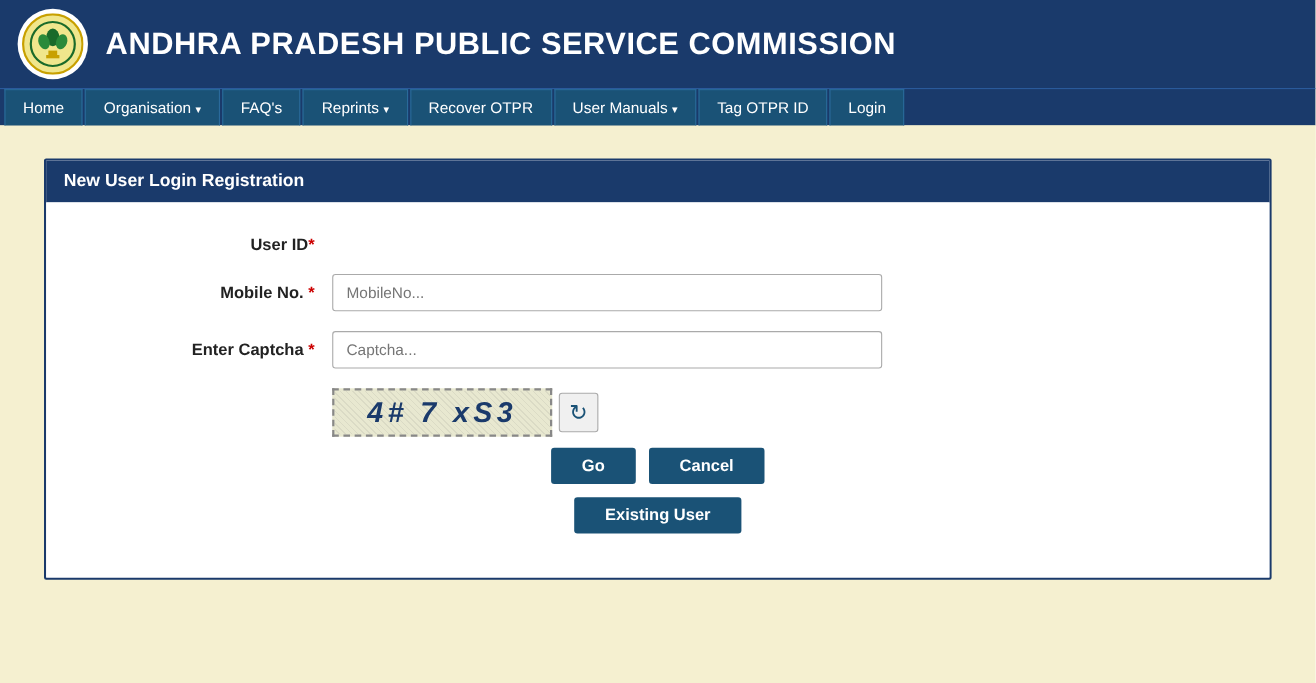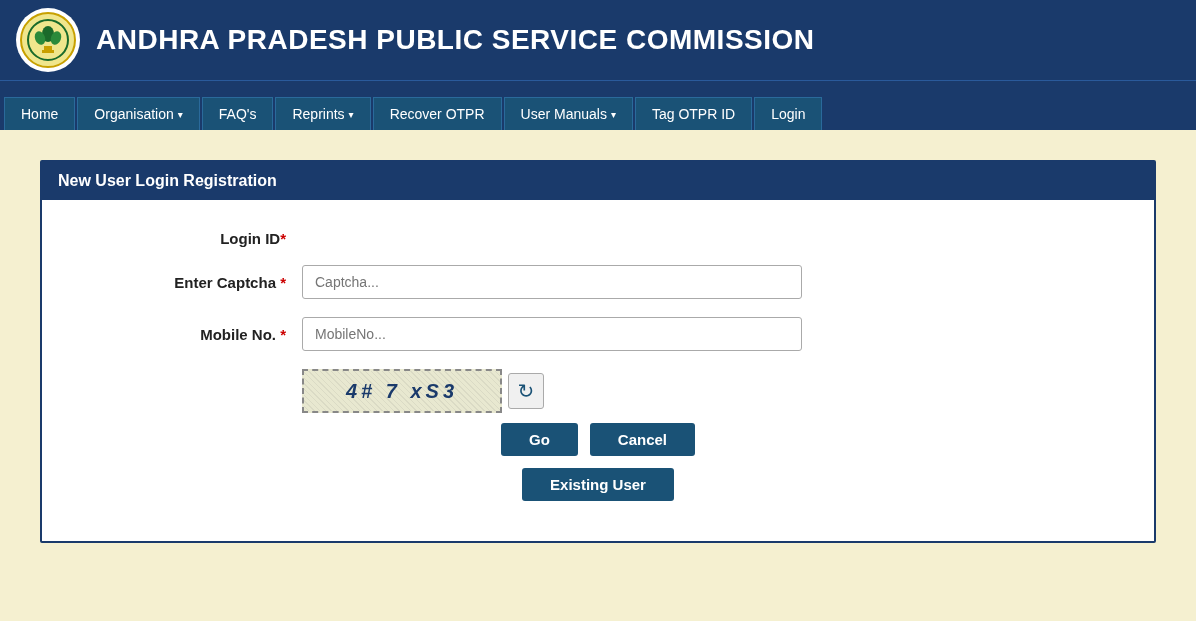--- a/index.html
+++ b/index.html
@@ -51,25 +51,24 @@
     .nav-item {
       color: #ffffff;
       background-color: #1a5276;
       padding: 8px 16px;
       font-size: 14px;
       font-weight: 500;
       cursor: pointer;
       border: 1px solid #2a6a9b;
       border-bottom: none;
       display: flex;
-      align-items: center;
+      align-items: flex-end;
       gap: 4px;
       white-space: nowrap;
       user-select: none;
-      margin-top: 16px;
     }
     .nav-item .arrow {
       font-size: 10px;
     }
 
     
     .spacer {
       height: 30px;
       background-color: #f5f0d0;
     }
@@ -132,21 +131,21 @@
       flex-shrink: 0;
     }
     .captcha-box {
       width: 200px;
       height: 44px;
       background: #e8e8d0;
       border: 2px dashed #888;
       display: flex;
       align-items: center;
       justify-content: center;
-      font-size: 20px;
+      font-size: 26px;
       font-weight: bold;
       font-style: italic;
       color: #1a3a6b;
       letter-spacing: 4px;
       position: relative;
       overflow: hidden;
       flex-shrink: 0;
     }
     .captcha-box::before {
       content: '';
@@ -263,36 +262,36 @@
   </nav>
 
 <div class="spacer"></div>
 
 <div class="form-card">
   <div class="form-card-header">New User Login Registration</div>
   <div class="form-card-body">
 
     <div class="form-row">
       <div class="form-label">
-        <span>Login ID</span><span class="required">*</span>
+        <span>User ID</span><span class="required">*</span>
       </div>
+    </div>
+
+    <div class="form-row">
+      <div class="form-label">
+        <span>Mobile No.</span> <span class="required">*</span>
+      </div>
+      <input class="form-input" type="text" placeholder="MobileNo..." style="">
     </div>
 
     <div class="form-row">
       <div class="form-label">
         <span>Enter Captcha</span> <span class="required">*</span>
       </div>
       <input class="form-input" type="text" placeholder="Captcha..." style="">
-    </div>
-
-    <div class="form-row">
-      <div class="form-label">
-        <span>Mobile No.</span> <span class="required">*</span>
-      </div>
-      <input class="form-input" type="text" placeholder="MobileNo..." style="">
     </div>
 
     <div class="captcha-row">
       <div class="captcha-offset"></div>
       <div class="captcha-box">
         <span class="captcha-text">4# 7 xS3</span>
       </div>
       <button class="refresh-btn" title="Refresh Captcha">
         <span>↻</span>
       </button>

